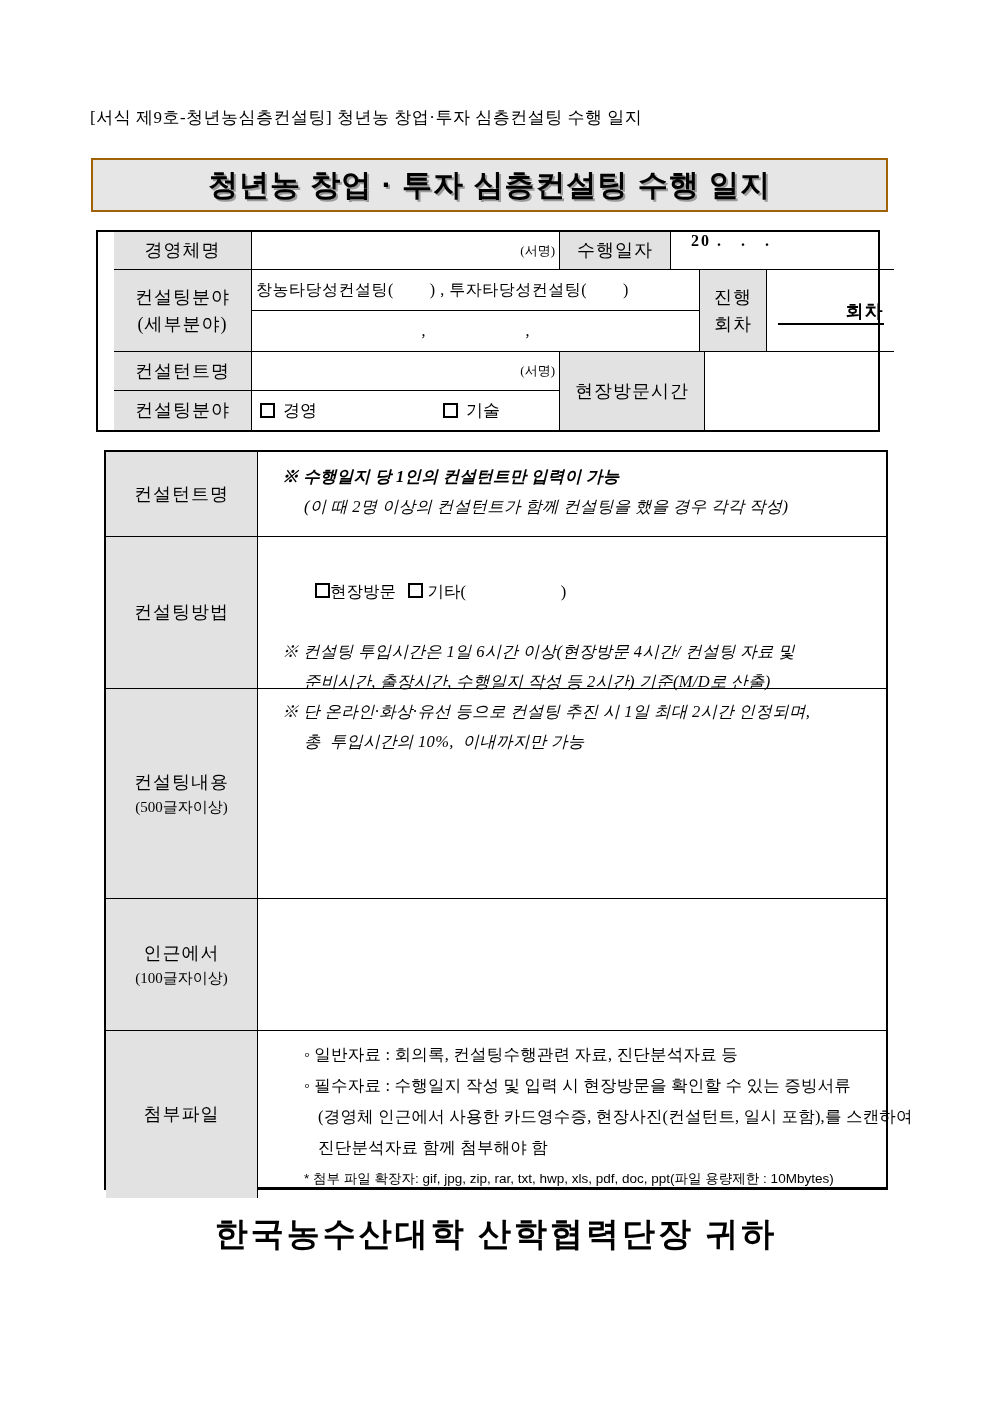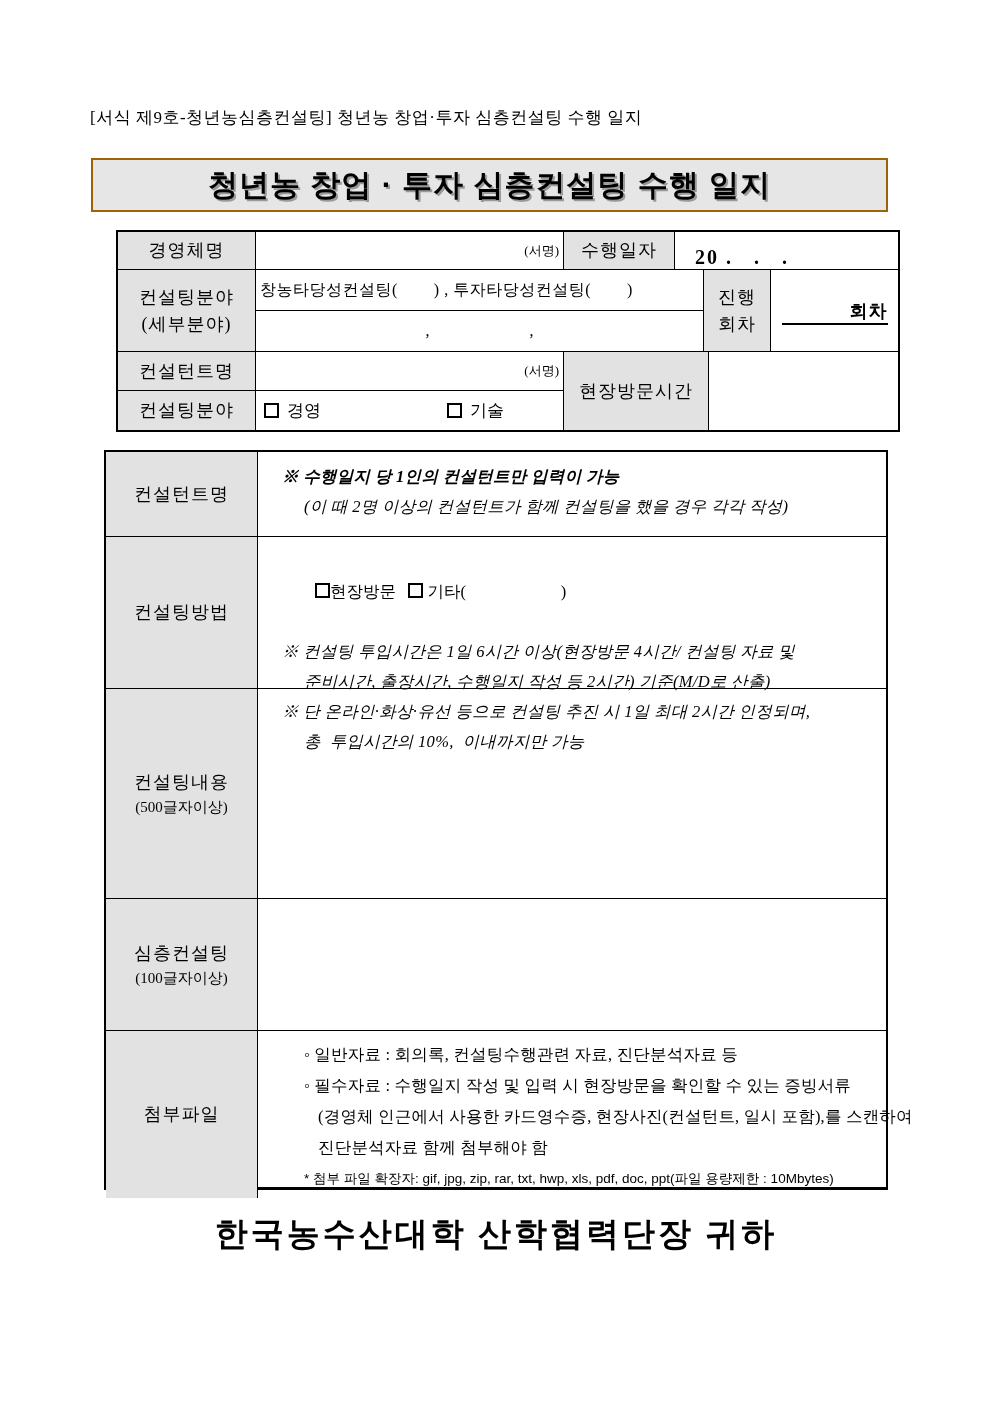--- a/index.html
+++ b/index.html
@@ -22,25 +22,26 @@
     background:#e6e6e6; border:2px solid #a16207;
     display:flex; align-items:center; justify-content:center;
   }
   .title-box .title-text {
     font-family:"Liberation Sans", sans-serif;
     font-size:30px; font-weight:bold; letter-spacing:1px;
     text-shadow:2px 2px 0 #9a9a9a;
   }
   
   .t1 {
-    position:absolute; top:230px; left:116px; width:784px; height:202px;
+    position:absolute; top:230px; left:96px; width:784px; height:202px;
     border:2px solid #000;
     display:grid;
     grid-template-columns:138px 308px 111px 29px 5px 62px 127px;
     grid-template-rows:38px 41px 41px 39px 39px;
+    padding-left:16px;
   }
   
   .t2 {
     position:absolute; top:450px; left:104px; width:784px; height:740px;
     border:2px solid #000; border-bottom-width:3px;
     display:grid;
     grid-template-columns:152px 628px;
     grid-template-rows:85px 152px 210px 132px auto;
   }
   .cell { position:relative; }
@@ -52,22 +53,22 @@
     font-size:18px; letter-spacing:1px; text-align:center; line-height:1.5;
   }
   .lab .sub { font-size:15px; letter-spacing:0; }
   .field { font-size:15px; }
   .sign-hint {
     position:absolute; right:4px; top:50%; transform:translateY(-50%);
     font-size:13px;
   }
   .pre { white-space:pre; }
   .date-val {
-    display:flex; align-items:flex-end;
-    font-size:20px; font-weight:bold; padding-left:20px; letter-spacing:2px;
+    display:flex; align-items:flex-start;
+    font-size:16px; font-weight:bold; padding-left:20px; letter-spacing:2px;
     white-space:pre;
   }
   .opt-line {
     display:flex; align-items:center; padding-left:4px;
     font-size:16px; letter-spacing:0.5px; white-space:pre;
   }
   .comma-line {
     display:flex; align-items:center; justify-content:center;
     font-size:16px; white-space:pre;
   }
@@ -201,21 +202,21 @@
 
     <div class="cell gray br bb lab" style="grid-column:1;grid-row:3;">
       <span>컨설팅내용</span>
       <span class="sub">(500글자이상)</span>
     </div>
     <div class="cell bb" style="grid-column:2;grid-row:3;">
       <div class="empty-input"></div>
     </div>
 
     <div class="cell gray br bb lab" style="grid-column:1;grid-row:4;">
-      <span>심층컨설팅</span>
+      <span>인근에서</span>
       <span class="sub">(100글자이상)</span>
     </div>
     <div class="cell bb" style="grid-column:2;grid-row:4;">
       <div class="empty-input"></div>
     </div>
 
     <div class="cell gray br lab" style="grid-column:1;grid-row:5;">
       <span>첨부파일</span>
     </div>
     <div class="cell attach-block" style="grid-column:2;grid-row:5;margin-left:32px;">

